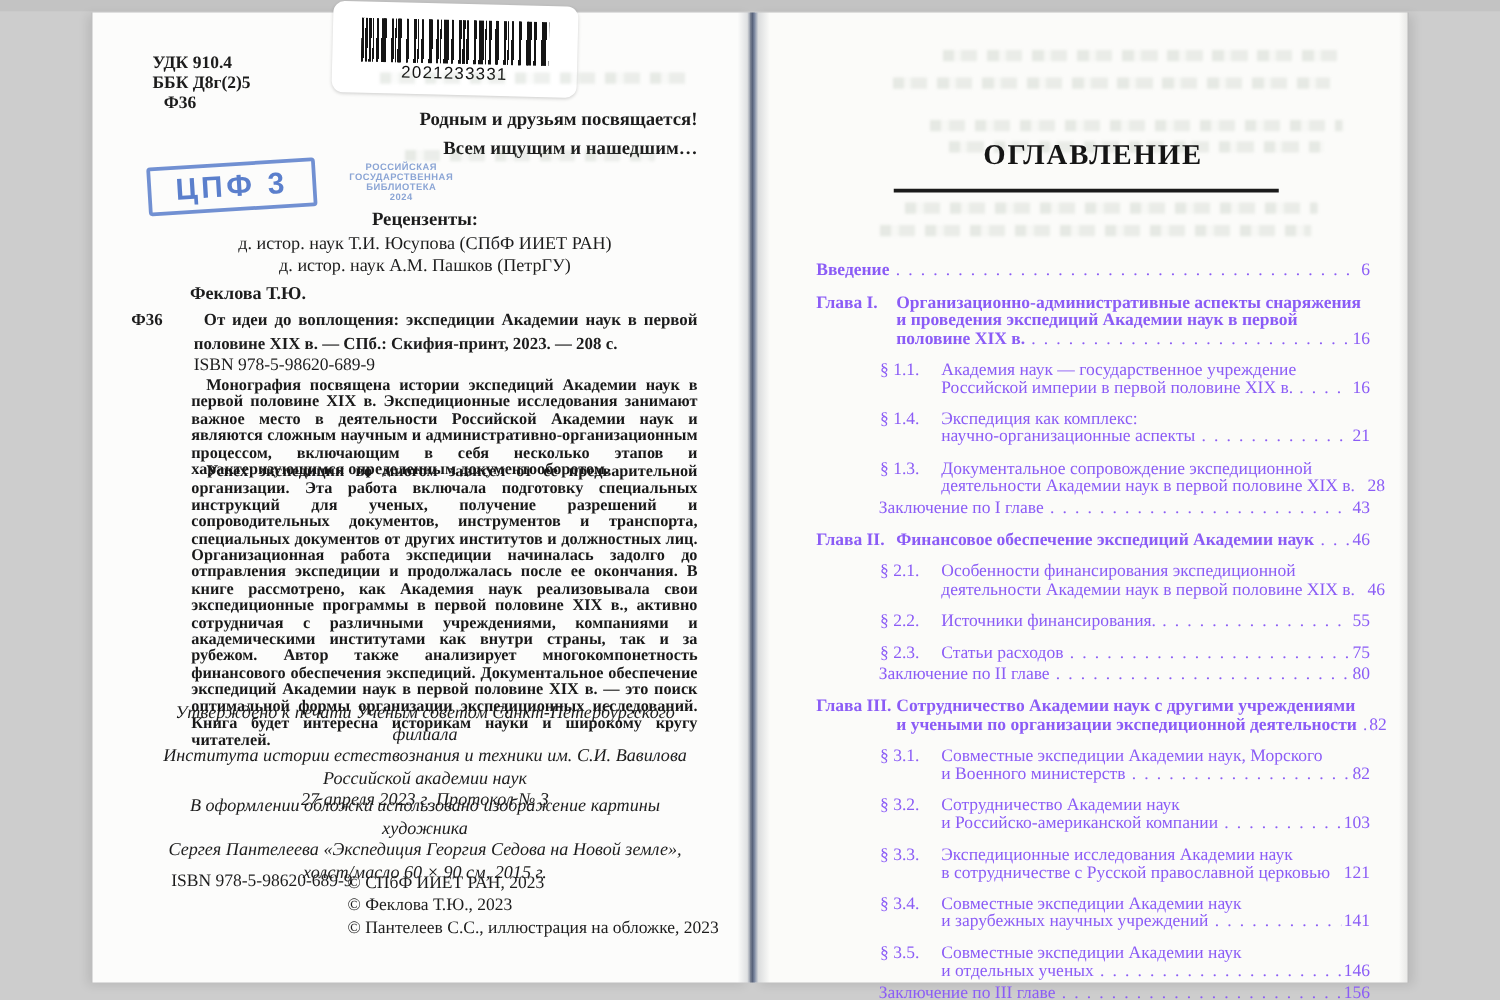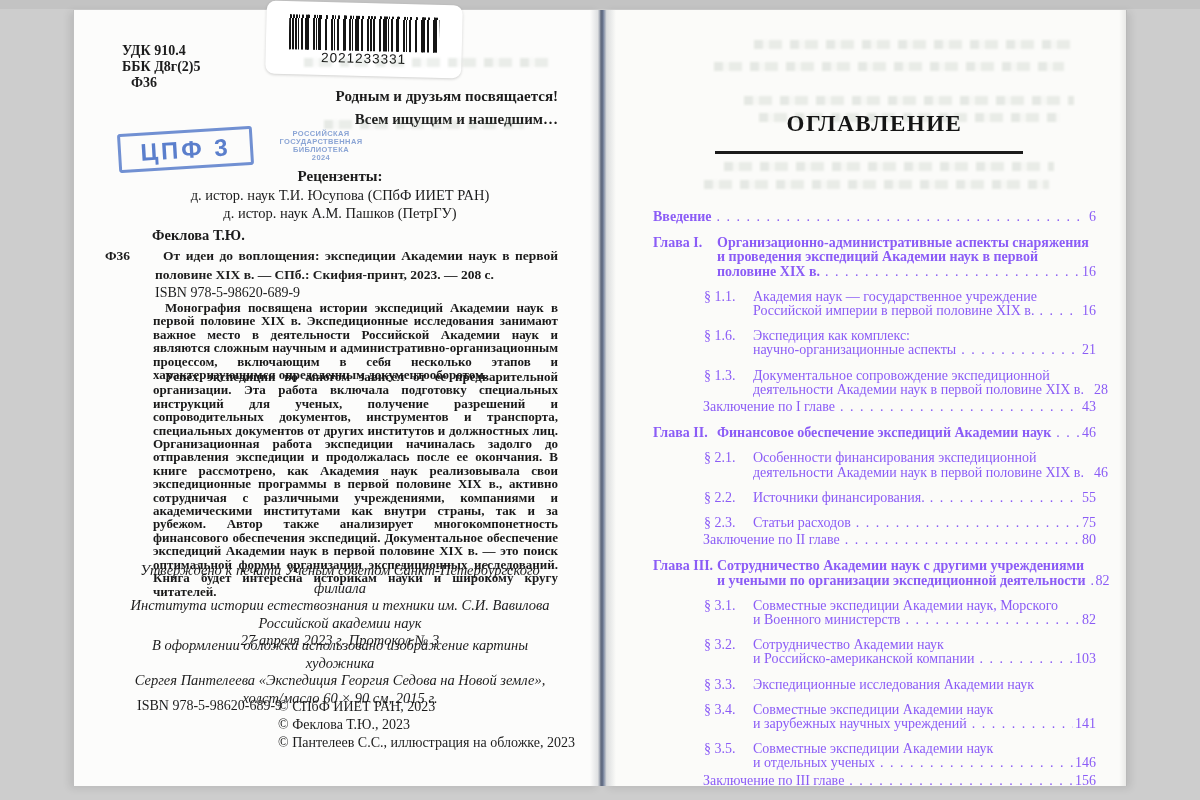--- a/index.html
+++ b/index.html
@@ -225,21 +225,21 @@
         <div class="e e-sub">
           <span class="label">§ 1.1.</span>
           <div class="line">Академия наук — государственное учреждение</div>
           <div class="line lastline">
             <span class="t">Российской империи в первой половине XIX в.</span>
             <span class="dots"> . . . . . . . . . . . . . . . . . . . . . . . . . . . . . . . . . . . . . . . . . . . . . . . . . . . . . . . . . . . . . . . . . . . . . .</span>
             <span class="pg">16</span>
           </div>
         </div>
         <div class="e e-sub">
-          <span class="label">§ 1.6.</span>
+          <span class="label">§ 1.4.</span>
           <div class="line">Экспедиция как комплекс:</div>
           <div class="line lastline">
             <span class="t">научно-организационные аспекты</span>
             <span class="dots"> . . . . . . . . . . . . . . . . . . . . . . . . . . . . . . . . . . . . . . . . . . . . . . . . . . . . . . . . . . . . . . . . . . . . . .</span>
             <span class="pg">21</span>
           </div>
         </div>
         <div class="e e-sub">
           <span class="label">§ 1.3.</span>
           <div class="line">Документальное сопровождение экспедиционной</div>
@@ -319,20 +319,25 @@
           <div class="line">Сотрудничество Академии наук</div>
           <div class="line lastline">
             <span class="t">и Российско-американской компании</span>
             <span class="dots"> . . . . . . . . . . . . . . . . . . . . . . . . . . . . . . . . . . . . . . . . . . . . . . . . . . . . . . . . . . . . . . . . . . . . . .</span>
             <span class="pg">103</span>
           </div>
         </div>
         <div class="e e-sub">
           <span class="label">§ 3.3.</span>
           <div class="line">Экспедиционные исследования Академии наук</div>
+          <div class="line lastline">
+            <span class="t">в сотрудничестве с Русской православной церковью</span>
+            <span class="dots nodots"> . . . . . . . . . . . . . . . . . . . . . . . . . . . . . . . . . . . . . . . . . . . . . . . . . . . . . . . . . . . . . . . . . . . . . .</span>
+            <span class="pg">121</span>
+          </div>
         </div>
         <div class="e e-sub">
           <span class="label">§ 3.4.</span>
           <div class="line">Совместные экспедиции Академии наук</div>
           <div class="line lastline">
             <span class="t">и зарубежных научных учреждений</span>
             <span class="dots"> . . . . . . . . . . . . . . . . . . . . . . . . . . . . . . . . . . . . . . . . . . . . . . . . . . . . . . . . . . . . . . . . . . . . . .</span>
             <span class="pg">141</span>
           </div>
         </div>

